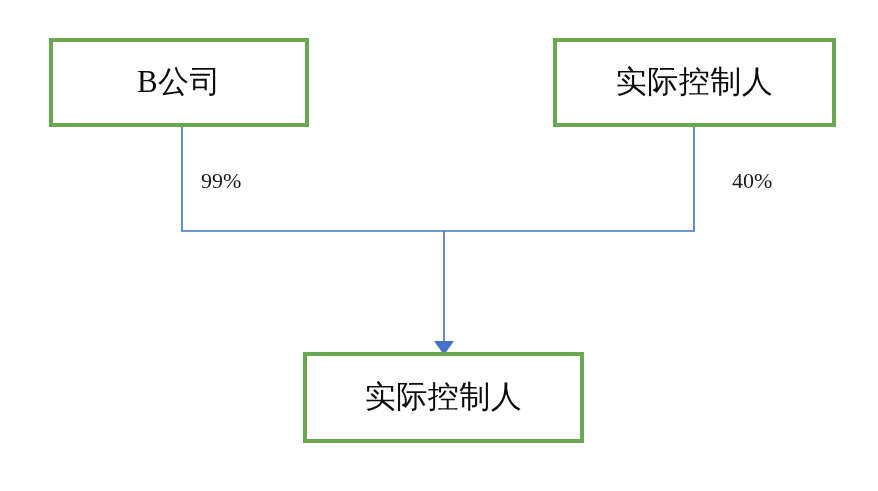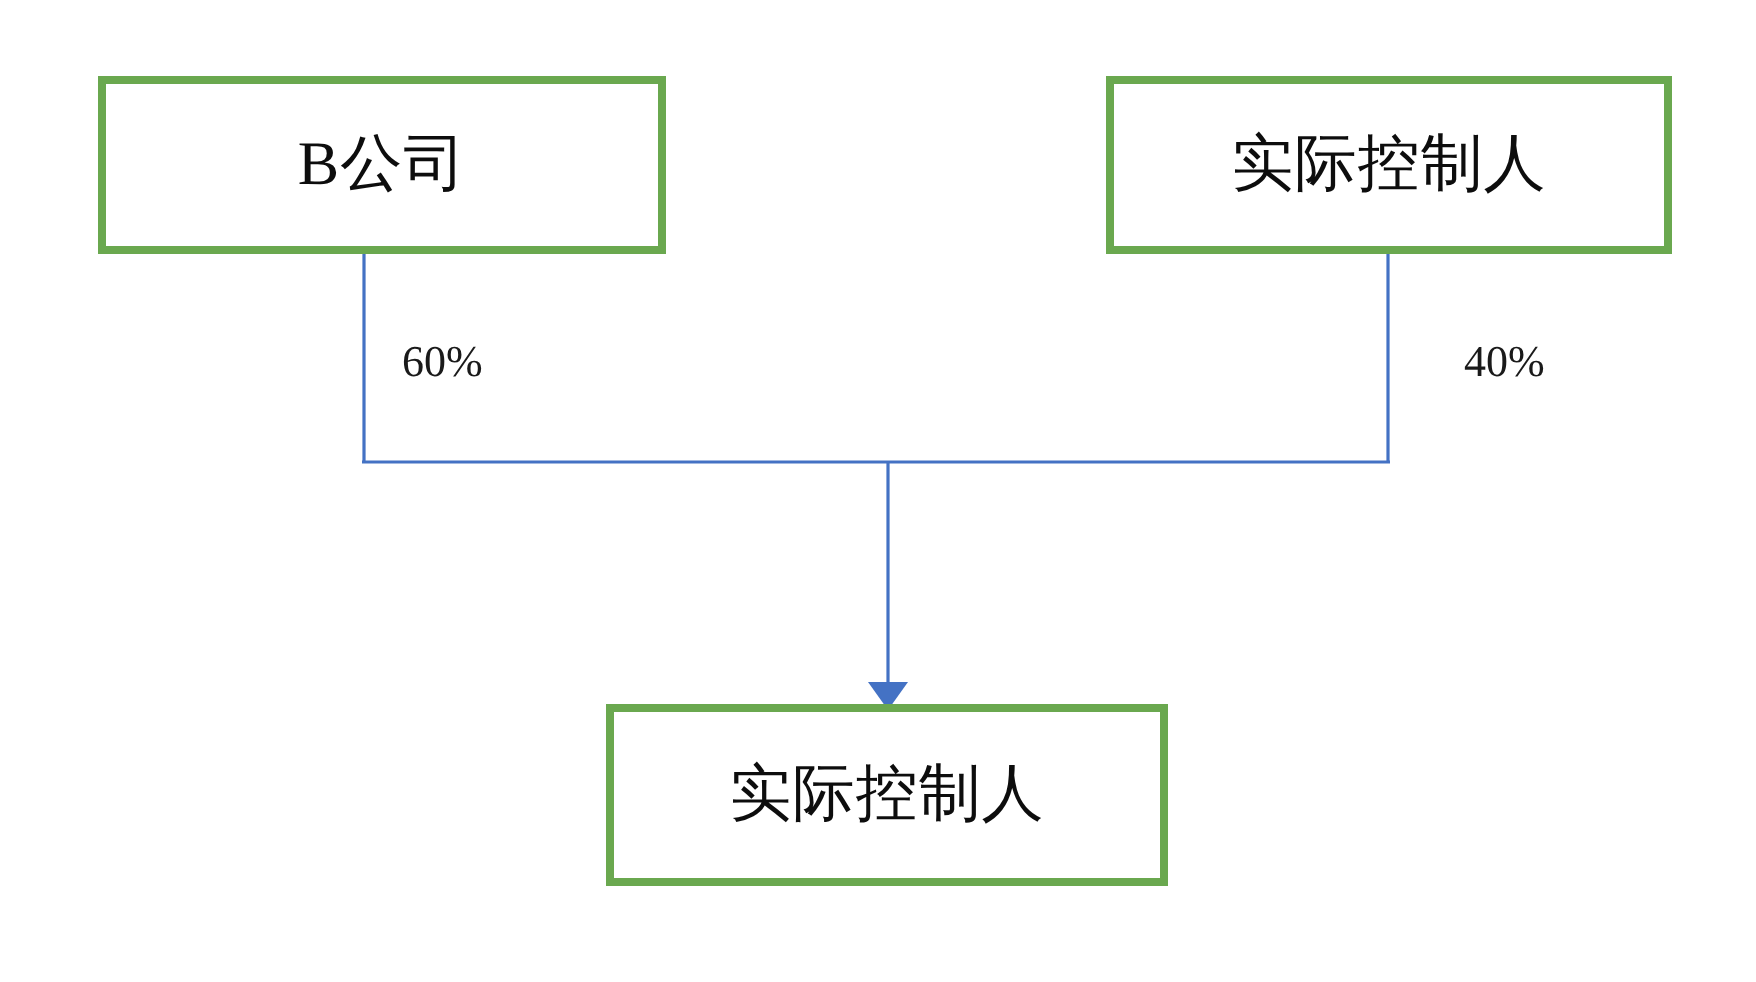--- a/index.html
+++ b/index.html
@@ -29,21 +29,21 @@
     font-family: "Liberation Serif", "DejaVu Serif", serif;
     font-size: 31px;
     color: #0d0d0d;
     line-height: 1.1;
     white-space: nowrap;
     letter-spacing: 0.5px;
   }
   #box-company-b {
     left: 49px;
     top: 38px;
-    width: 284px;
+    width: 260px;
     height: 89px;
   }
   #box-controller-top {
     left: 553px;
     top: 38px;
     width: 283px;
     height: 89px;
   }
   #box-controller-bottom {
     left: 303px;
@@ -98,17 +98,17 @@
   </div>
 
   <div class="node-box" id="box-controller-top">
     <span class="node-label">实际控制人</span>
   </div>
 
   <div class="node-box" id="box-controller-bottom">
     <span class="node-label">实际控制人</span>
   </div>
 
-  <div class="edge-label" id="label-left-pct">60%</div>
+  <div class="edge-label" id="label-left-pct">99%</div>
 
   <div class="edge-label" id="label-right-pct">40%</div>
 
 </div>
 
 </body></html>

